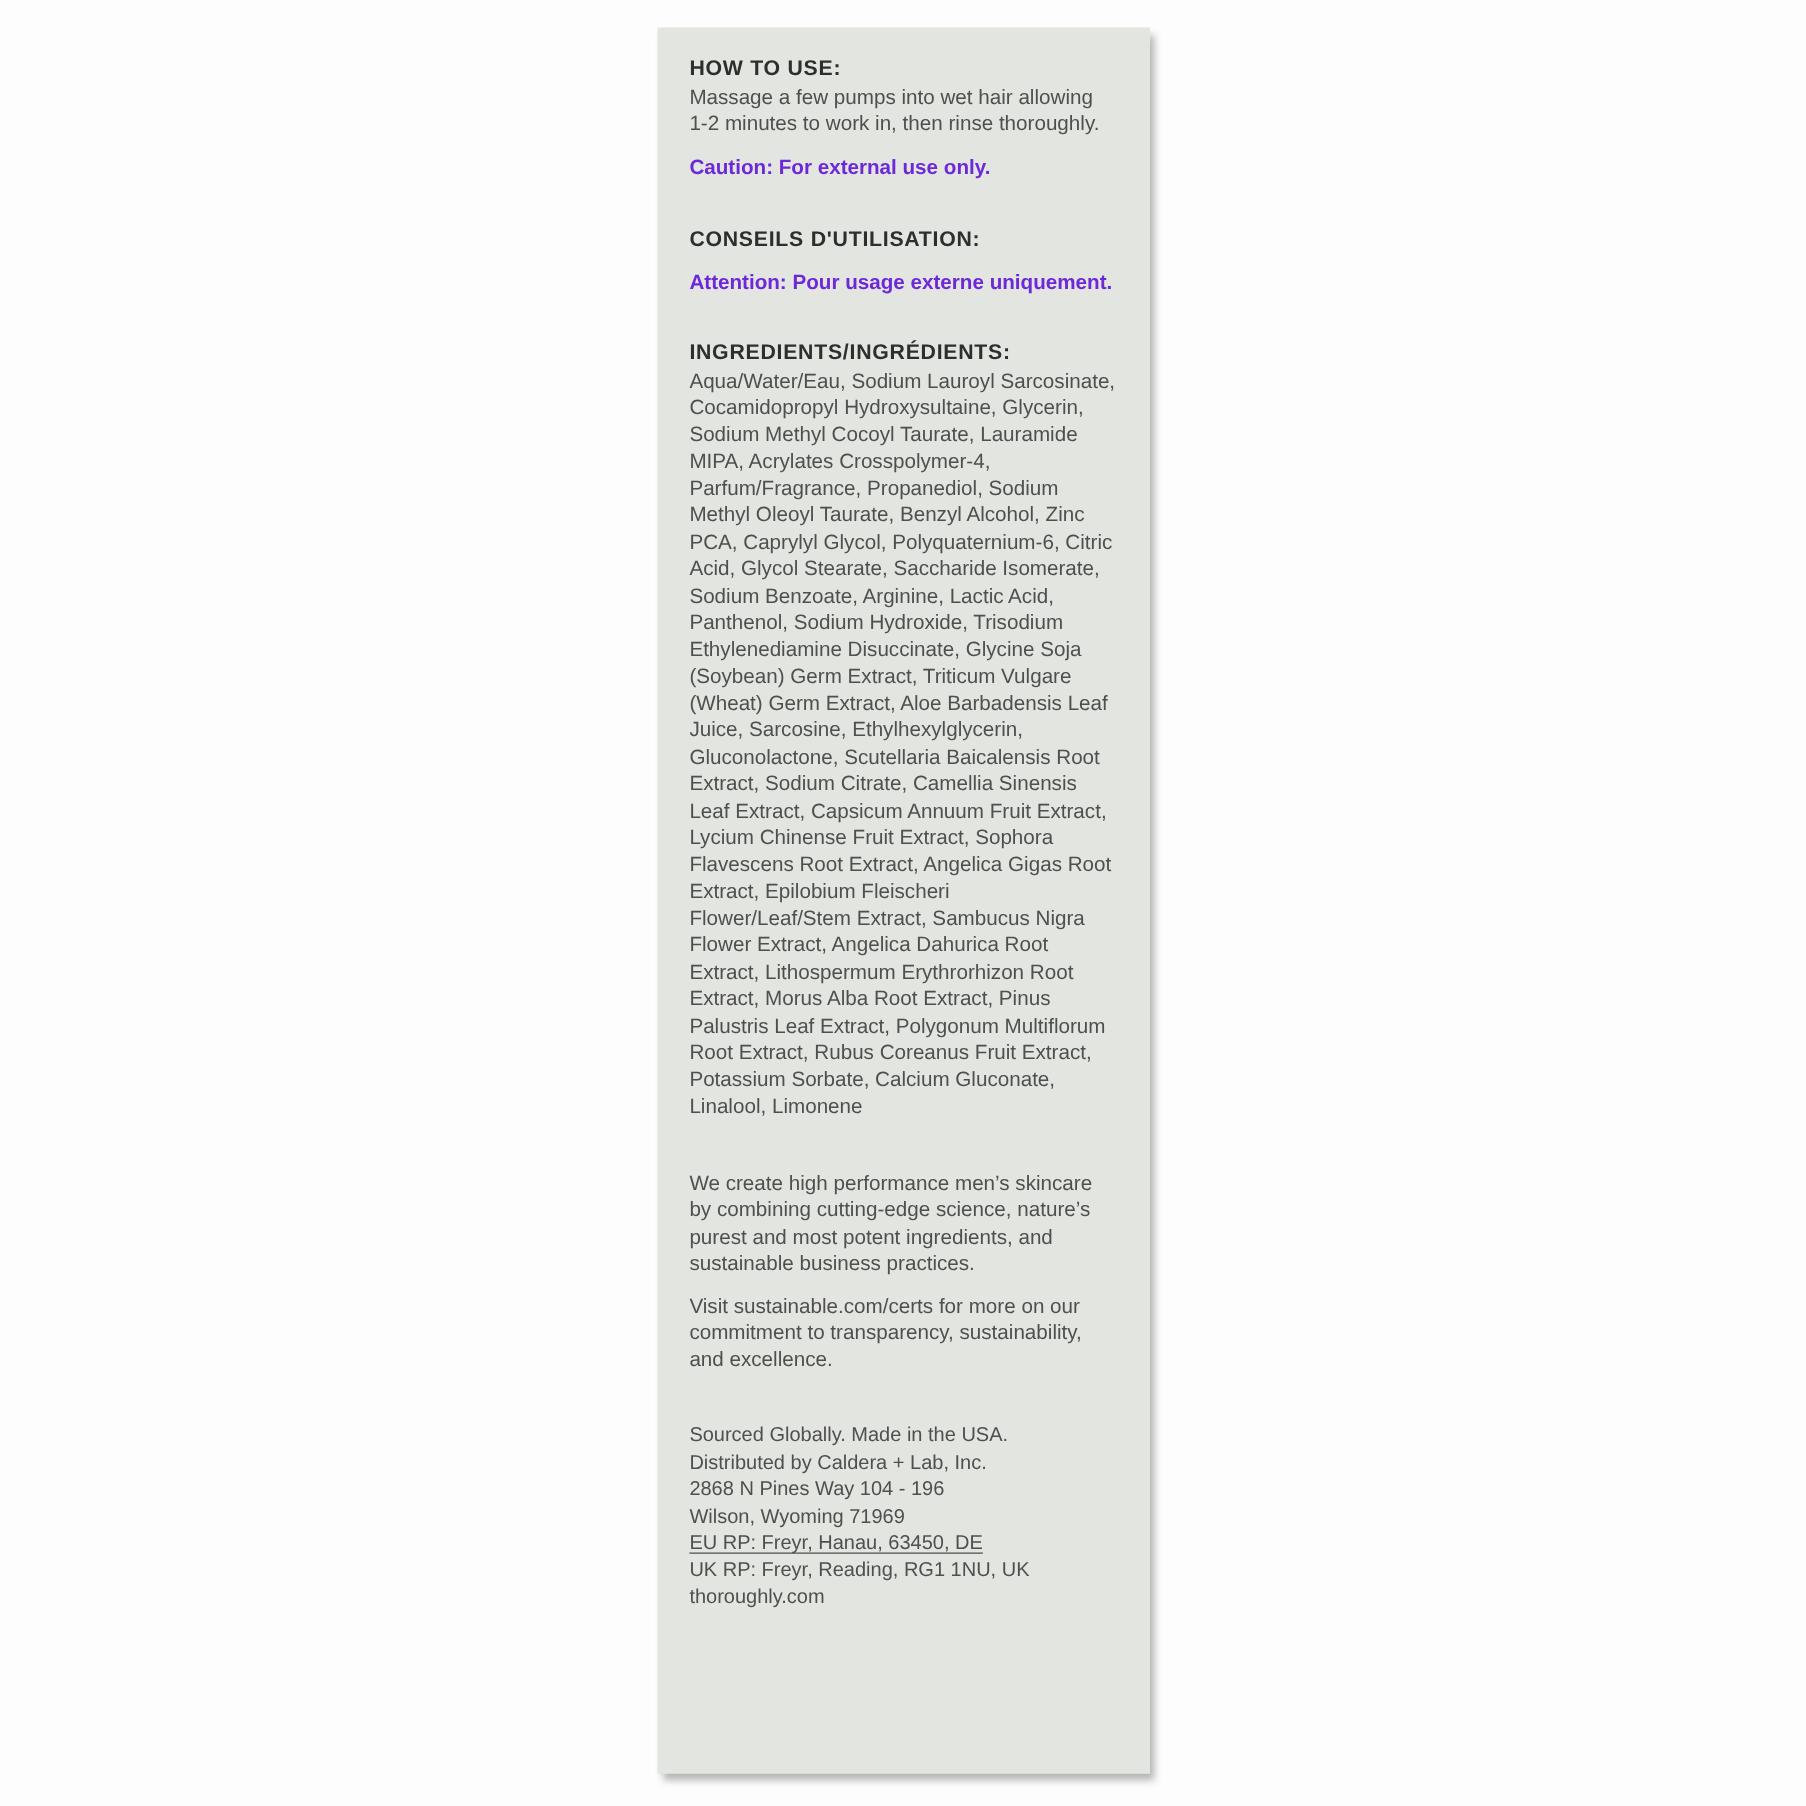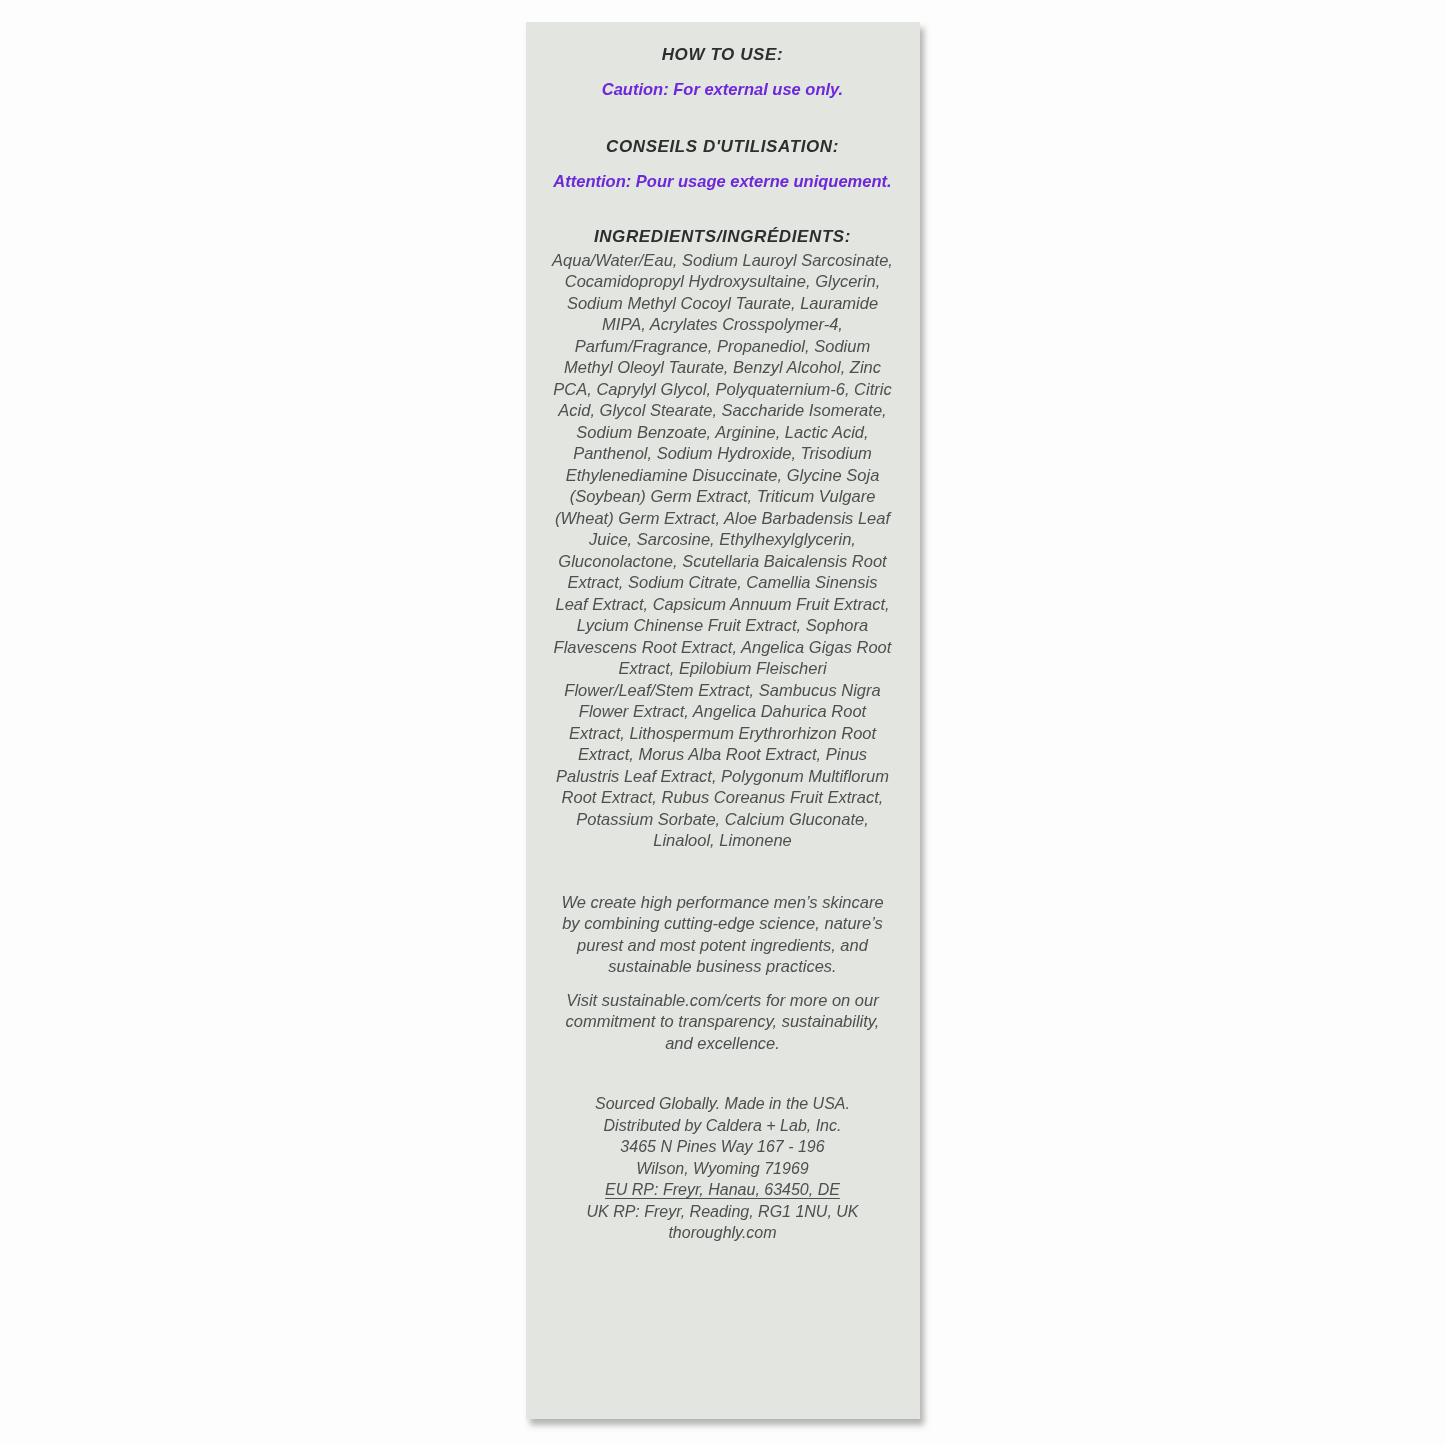--- a/index.html
+++ b/index.html
@@ -10,23 +10,21 @@
     font-family: "Liberation Sans", "DejaVu Sans", sans-serif;
     overflow: hidden;
   }
   .panel {
     width: 394px;
     height: 1397px;
     margin: 22px auto 0 auto;
     background: #e3e5e1;
     box-shadow: 4px 6px 6px rgba(90, 90, 88, 0.45);
     padding: 8px 26px 0 26px;
-    text-align: center;
     overflow: hidden;
-    font-style: italic;
   }
   .heading {
     font-size: 17px;
     font-weight: 700;
     color: #2e2e2e;
     letter-spacing: 0.6px;
     line-height: 21.5px;
     margin-bottom: 2px;
   }
   .body-text {
@@ -58,40 +56,41 @@
     text-underline-offset: 3px;
   }
 </style>
 </head>
 <body>
 
 <div class="panel">
 
   <section class="block first">
     <h2 class="heading">HOW TO USE:</h2>
+    <p class="body-text">Massage a few pumps into wet hair allowing 1-2 minutes to work in, then rinse thoroughly.</p>
     <p class="caution">Caution: For external use only.</p>
   </section>
 
   <section class="block">
     <h2 class="heading">CONSEILS D'UTILISATION:</h2>
     <p class="caution">Attention: Pour usage externe uniquement.</p>
   </section>
 
   <section class="block ingredients">
     <h2 class="heading">INGREDIENTS/INGRÉDIENTS:</h2>
     <p class="body-text">Aqua/Water/Eau, Sodium Lauroyl Sarcosinate, Cocamidopropyl Hydroxysultaine, Glycerin, Sodium Methyl Cocoyl Taurate, Lauramide MIPA, Acrylates Crosspolymer-4, Parfum/Fragrance, Propanediol, Sodium Methyl Oleoyl Taurate, Benzyl Alcohol, Zinc PCA, Caprylyl Glycol, Polyquaternium-6, Citric Acid, Glycol Stearate, Saccharide Isomerate, Sodium Benzoate, Arginine, Lactic Acid, Panthenol, Sodium Hydroxide, Trisodium Ethylenediamine Disuccinate, Glycine Soja (Soybean) Germ Extract, Triticum Vulgare (Wheat) Germ Extract, Aloe Barbadensis Leaf Juice, Sarcosine, Ethylhexylglycerin, Gluconolactone, Scutellaria Baicalensis Root Extract, Sodium Citrate, Camellia Sinensis Leaf Extract, Capsicum Annuum Fruit Extract, Lycium Chinense Fruit Extract, Sophora Flavescens Root Extract, Angelica Gigas Root Extract, Epilobium Fleischeri Flower/Leaf/Stem Extract, Sambucus Nigra Flower Extract, Angelica Dahurica Root Extract, Lithospermum Erythrorhizon Root Extract, Morus Alba Root Extract, Pinus Palustris Leaf Extract, Polygonum Multiflorum Root Extract, Rubus Coreanus Fruit Extract, Potassium Sorbate, Calcium Gluconate, Linalool, Limonene</p>
   </section>
 
   <p class="body-text brand-statement">We create high performance men’s skincare by combining cutting-edge science, nature’s purest and most potent ingredients, and sustainable business practices.</p>
 
   <p class="body-text certs-statement">Visit sustainable.com/certs for more on our commitment to transparency, sustainability, and excellence.</p>
 
   <div class="address-block">
     <div class="line">Sourced Globally. Made in the USA.</div>
     <div class="line">Distributed by Caldera + Lab, Inc.</div>
-    <div class="line">3465 N Pines Way 167 - 196</div>
+    <div class="line">2868 N Pines Way 104 - 196</div>
     <div class="line">Wilson, Wyoming 71969</div>
     <div class="line underlined">EU RP: Freyr, Hanau, 63450, DE</div>
     <div class="line">UK RP: Freyr, Reading, RG1 1NU, UK</div>
     <div class="line">thoroughly.com</div>
   </div>
 
 </div>
 
 </body></html>

